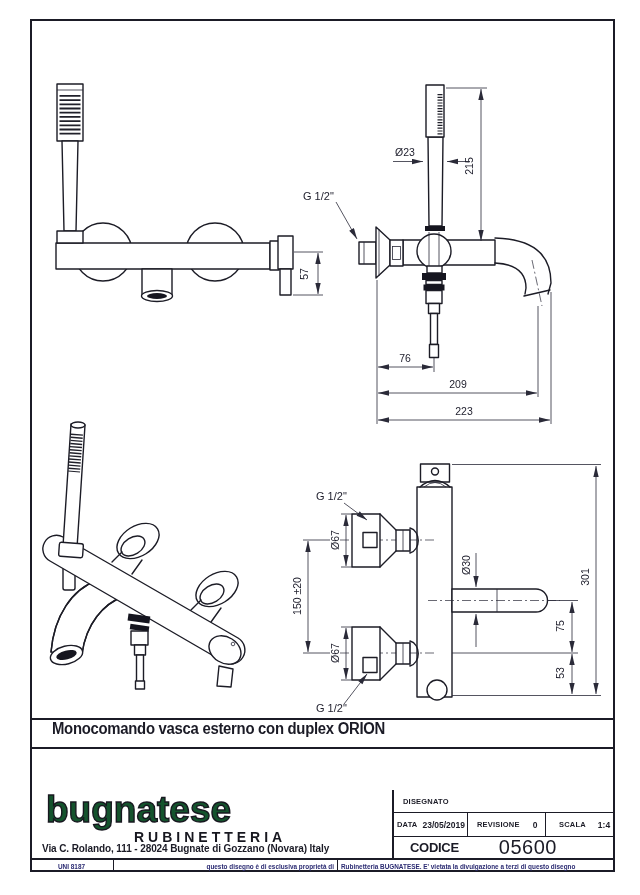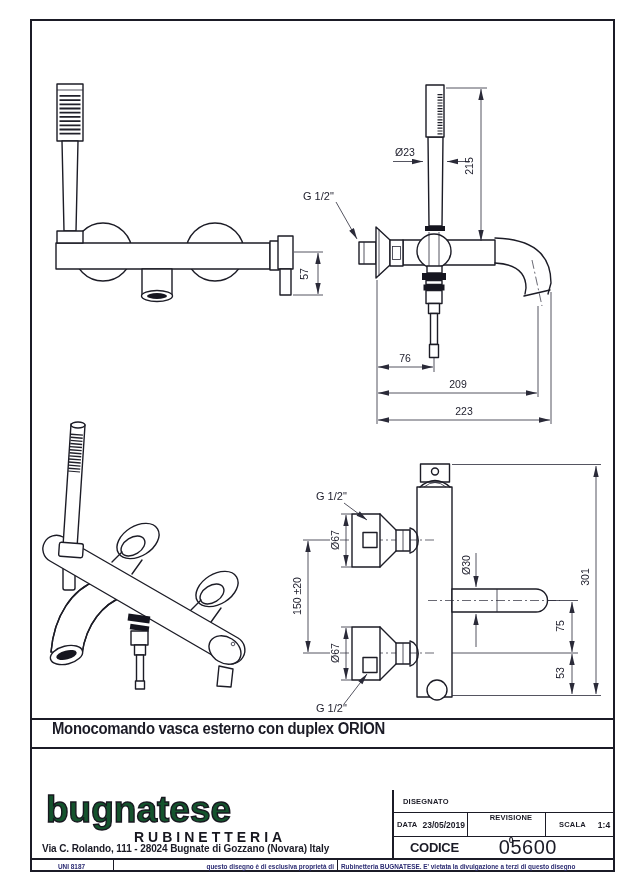--- a/index.html
+++ b/index.html
@@ -24,21 +24,21 @@
   #address{left:12px;top:53px;font-size:10px;font-weight:bold;letter-spacing:-0.1px;white-space:nowrap;}
   #info-table{left:362px;top:0;width:223px;height:70px;border-left:2px solid #1b1b26;}
   .trow{position:relative;box-sizing:border-box;width:100%;display:flex;align-items:center;}
   #trow1{height:23px;border-bottom:1.5px solid #1b1b26;padding-left:9px;}
   #trow2{height:24px;border-bottom:1.5px solid #1b1b26;}
   #trow3{height:21.5px;padding-left:16px;}
   .lbl{font-size:7.5px;font-weight:bold;letter-spacing:.2px;}
   .val{font-size:8.5px;font-weight:bold;}
   .tcell{height:100%;display:flex;align-items:center;box-sizing:border-box;}
   #cell-data{width:74px;border-right:1.5px solid #1b1b26;padding-left:1px;gap:5px;justify-content:center;}
-  #cell-rev{width:78px;border-right:1.5px solid #1b1b26;padding-left:9px;gap:13px;flex-direction:column;}
+  #cell-rev{width:78px;border-right:1.5px solid #1b1b26;padding-left:9px;gap:13px;}
   #cell-scala{width:69px;padding-left:13px;gap:12px;}
   #codice-lbl{font-size:13px;font-weight:bold;letter-spacing:-0.3px;}
   #codice-val{font-size:20px;margin-left:40px;letter-spacing:.5px;}
   
   #bottom-strip{left:30px;top:858px;width:585px;height:14px;border-top:2px solid #1b1b26;
                 display:flex;font-size:6.4px;font-weight:bold;color:#2b2b72;}
   #bs-uni{width:83px;border-right:1px solid #1b1b26;display:flex;align-items:center;justify-content:center;}
   #bs-d1{width:220px;border-right:1px solid #1b1b26;display:flex;align-items:center;
          justify-content:flex-end;padding-right:3px;}
   #bs-d2{flex:1;display:flex;align-items:center;padding-left:3px;}

